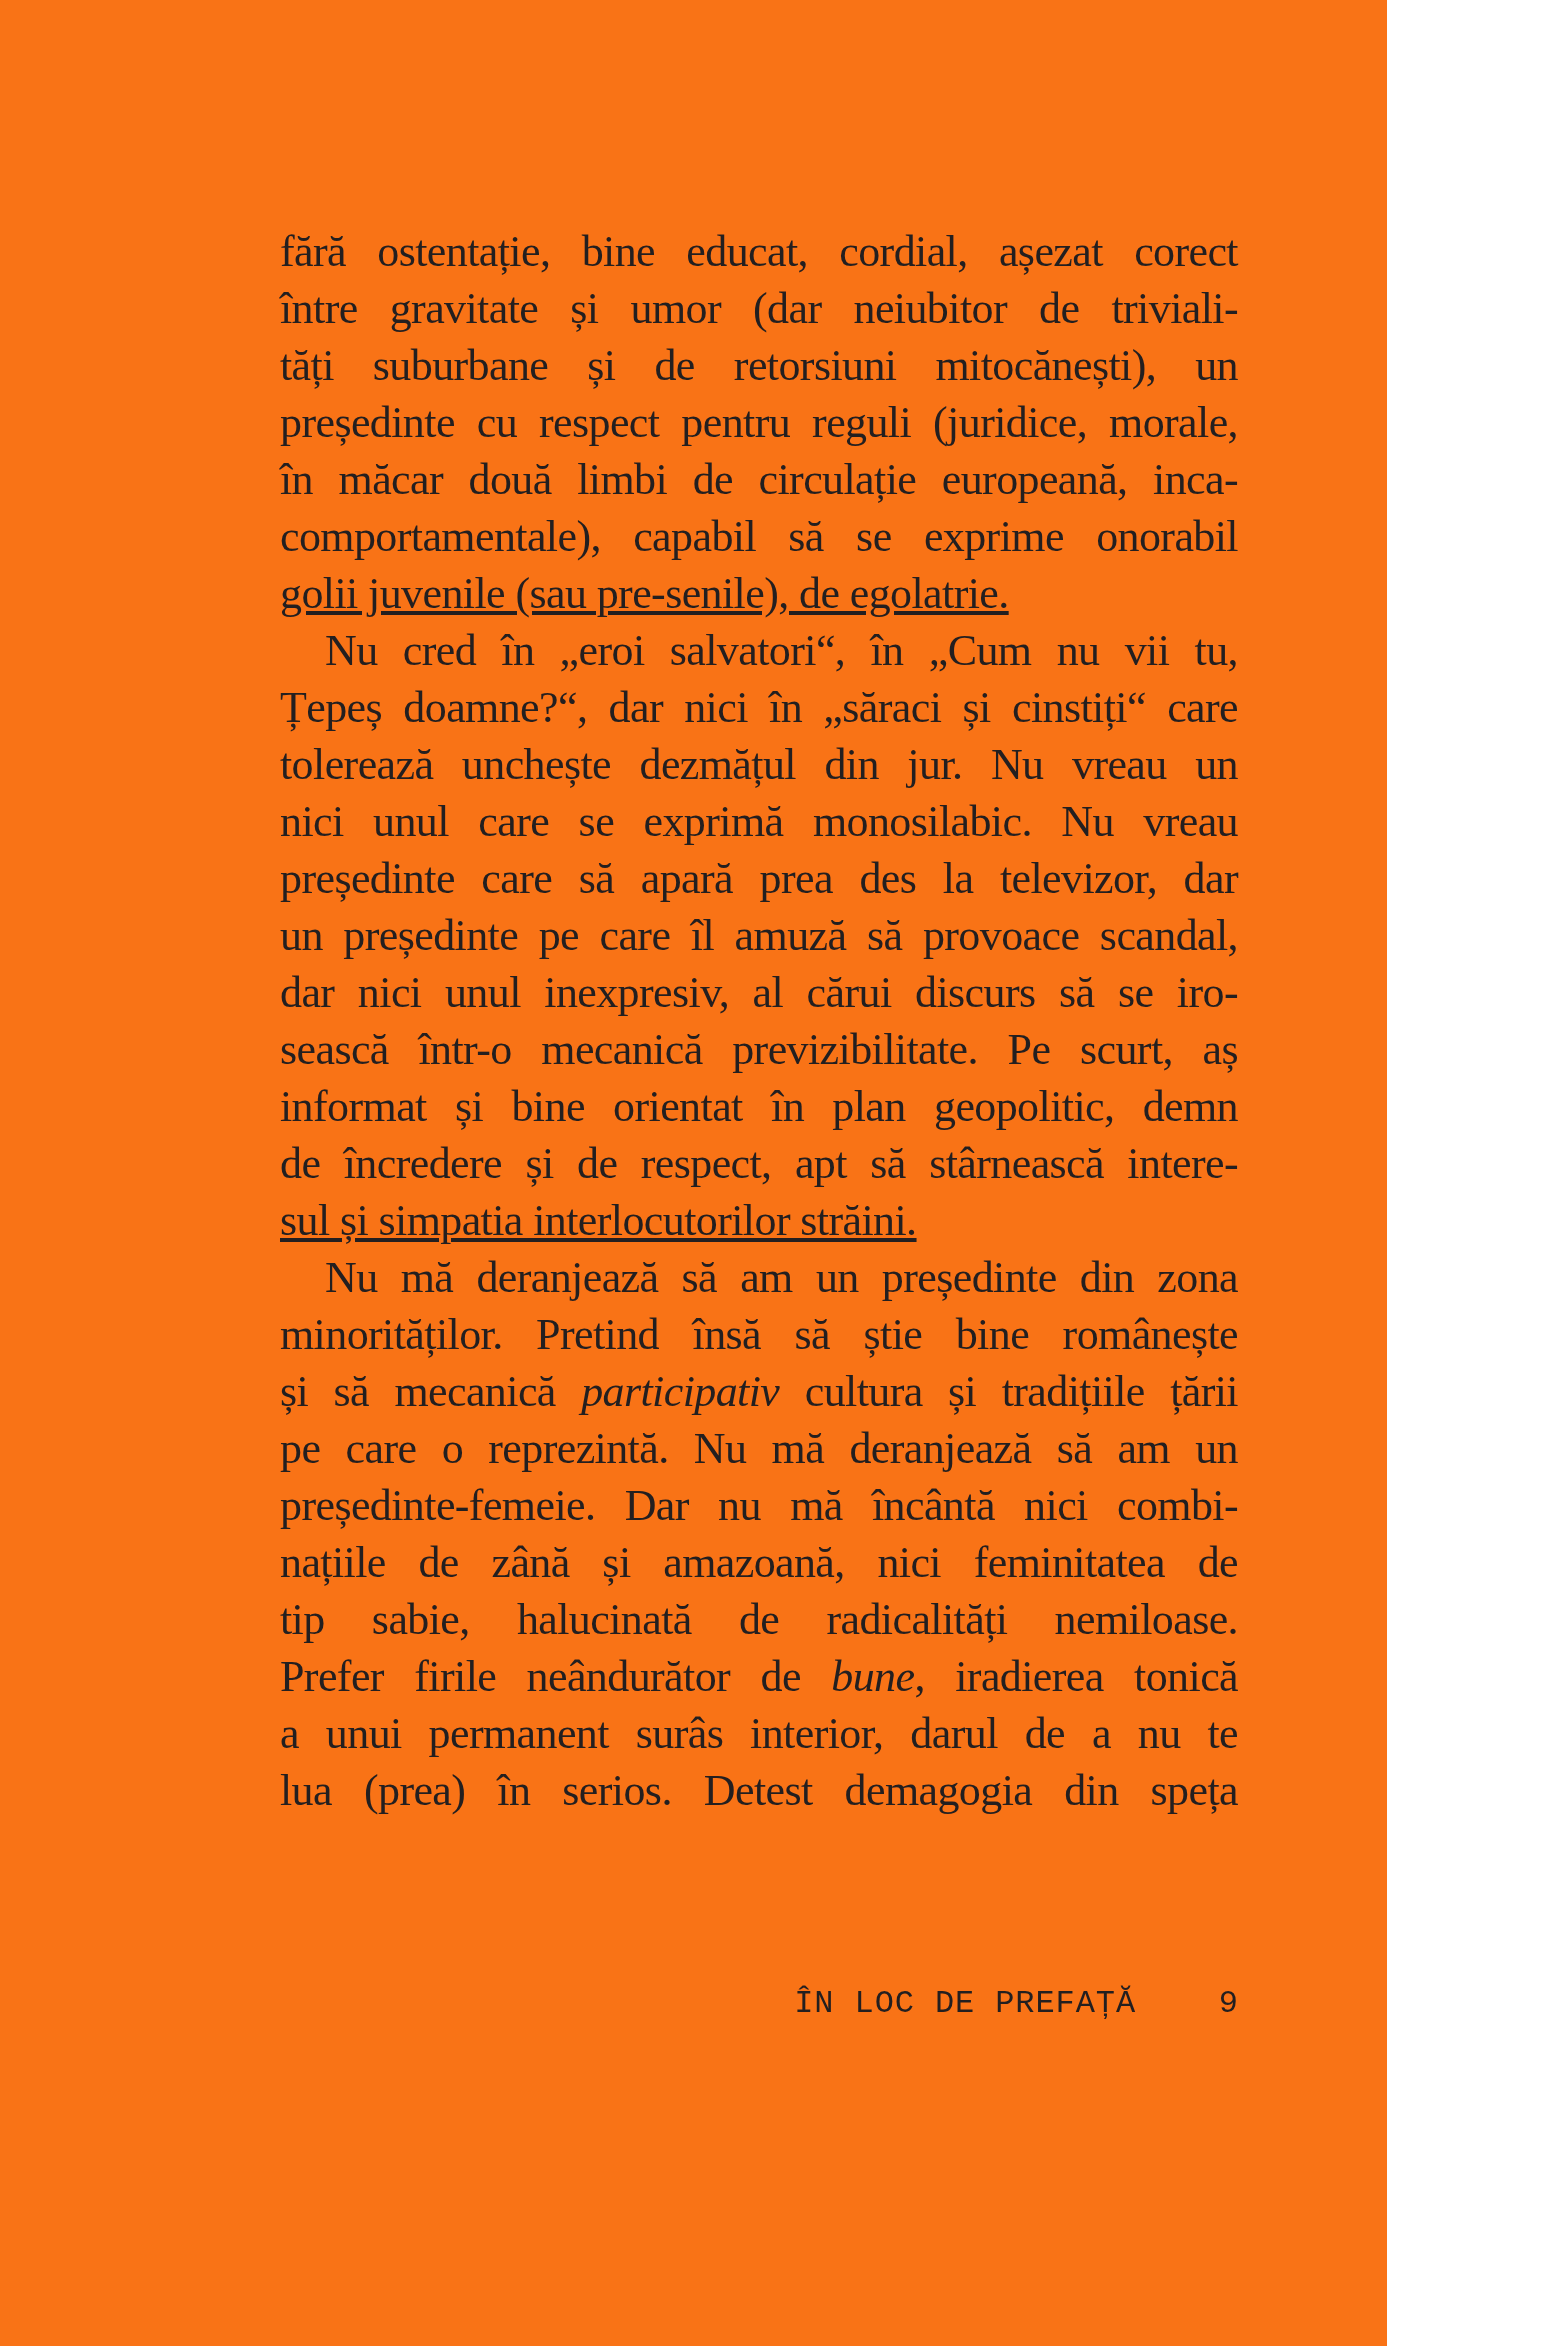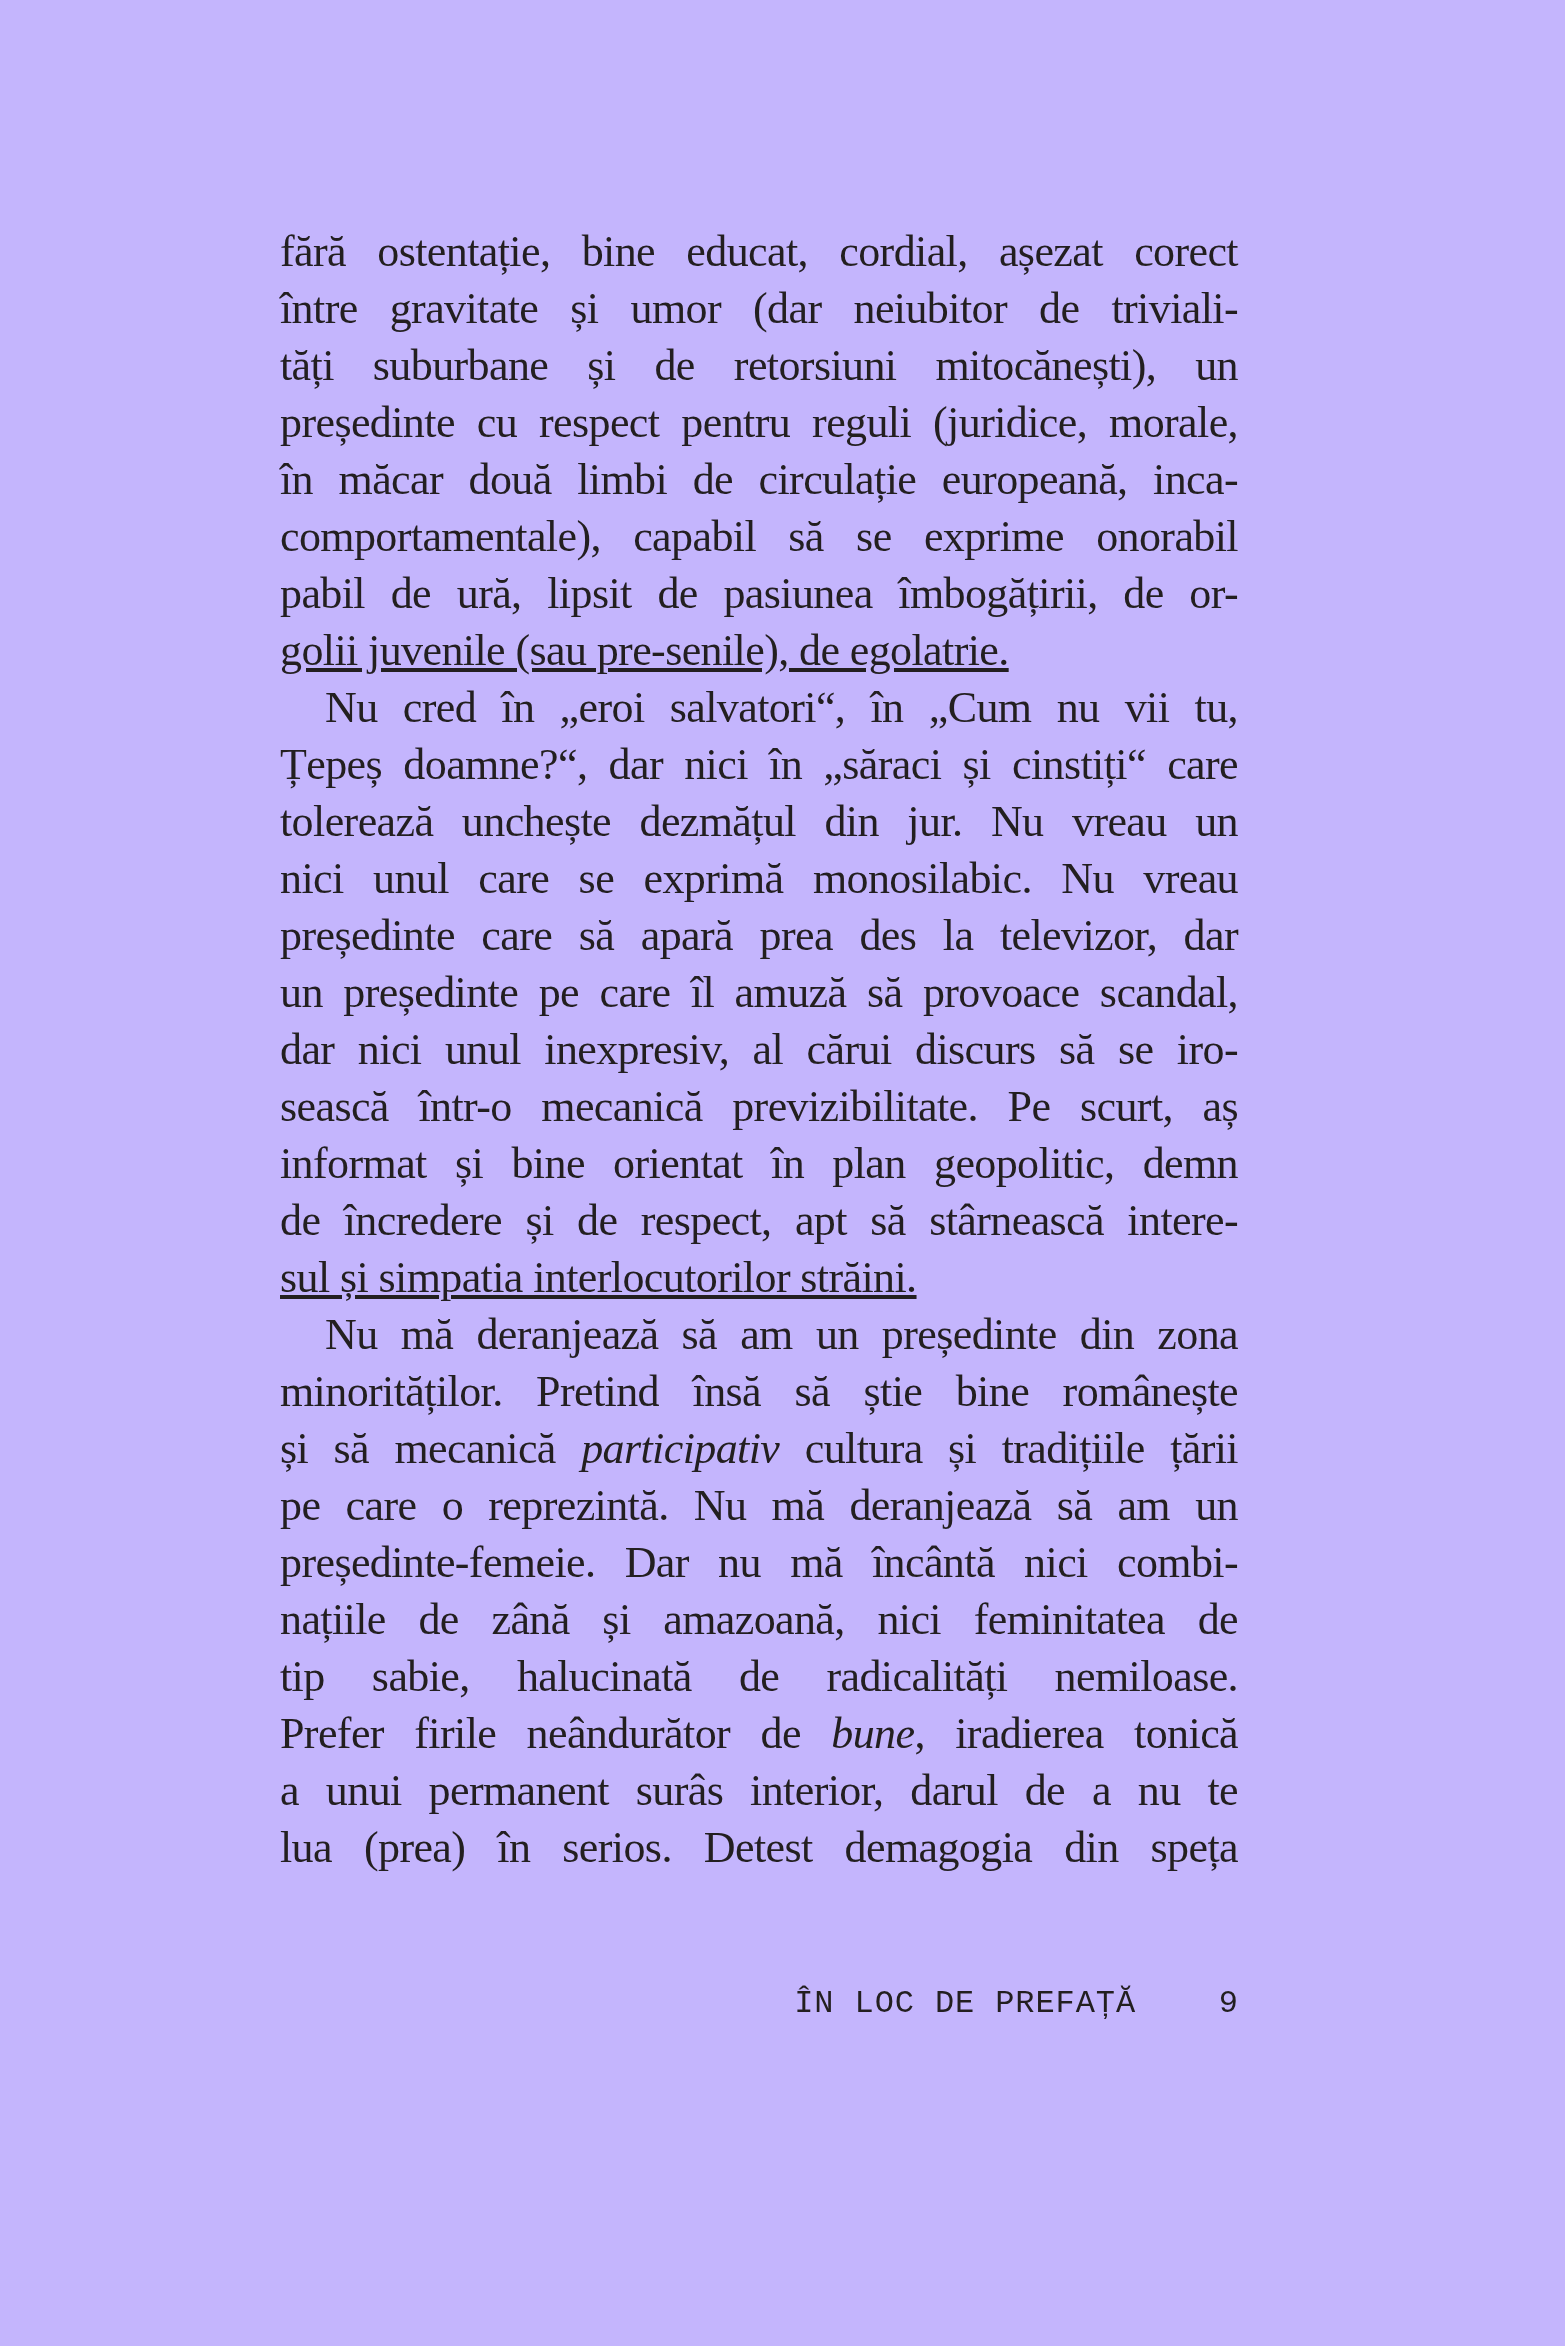--- a/index.html
+++ b/index.html
@@ -10,23 +10,23 @@
     body {
       width: 1565px;
       height: 2347px;
       position: relative;
       overflow: hidden;
       color: #231f20;
     }
     .page {
       position: absolute;
       left: 0; top: 0;
-      width: 1565px;
+      width: 1387px;
       height: 2347px;
-      background: #c4b5fd;
+      background: #f97316;
     }
     .text-block {
       position: absolute;
       left: 280px;
       top: 223px;
       width: 958px;
       font-family: "Liberation Serif", "DejaVu Serif", serif;
       font-size: 44px;
       line-height: 57px;
       color: #231f20;
@@ -74,21 +74,20 @@
 <body>
 
 <div class="page">
   <div class="text-block" id="text-block">
       <div class="line"><span class="seg">fără ostentație, bine educat, cordial, așezat corect</span></div>
       <div class="line"><span class="seg">între gravitate și umor (dar neiubitor de triviali-</span></div>
       <div class="line"><span class="seg">tăți suburbane și de retorsiuni mitocănești), un</span></div>
       <div class="line"><span class="seg">președinte cu respect pentru reguli (juridice, morale,</span></div>
       <div class="line"><span class="seg">în măcar două limbi de circulație europeană, inca-</span></div>
       <div class="line"><span class="seg">comportamentale), capabil să se exprime onorabil</span></div>
-      <div class="line"><span class="seg">pabil de ură, lipsit de pasiunea îmbogățirii, de or-</span></div>
       <div class="line last"><span class="seg">golii juvenile (sau pre-senile), de egolatrie.</span></div>
       <div class="line indent"><span class="seg">Nu cred în „eroi salvatori“, în „Cum nu vii tu,</span></div>
       <div class="line"><span class="seg">Țepeș doamne?“, dar nici în „săraci și cinstiți“ care</span></div>
       <div class="line"><span class="seg">tolerează unchește dezmățul din jur. Nu vreau un</span></div>
       <div class="line"><span class="seg">nici unul care se exprimă monosilabic. Nu vreau</span></div>
       <div class="line"><span class="seg">președinte care să apară prea des la televizor, dar</span></div>
       <div class="line"><span class="seg">un președinte pe care îl amuză să provoace scandal,</span></div>
       <div class="line"><span class="seg">dar nici unul inexpresiv, al cărui discurs să se iro-</span></div>
       <div class="line"><span class="seg">sească într-o mecanică previzibilitate. Pe scurt, aș</span></div>
       <div class="line"><span class="seg">informat și bine orientat în plan geopolitic, demn</span></div>

